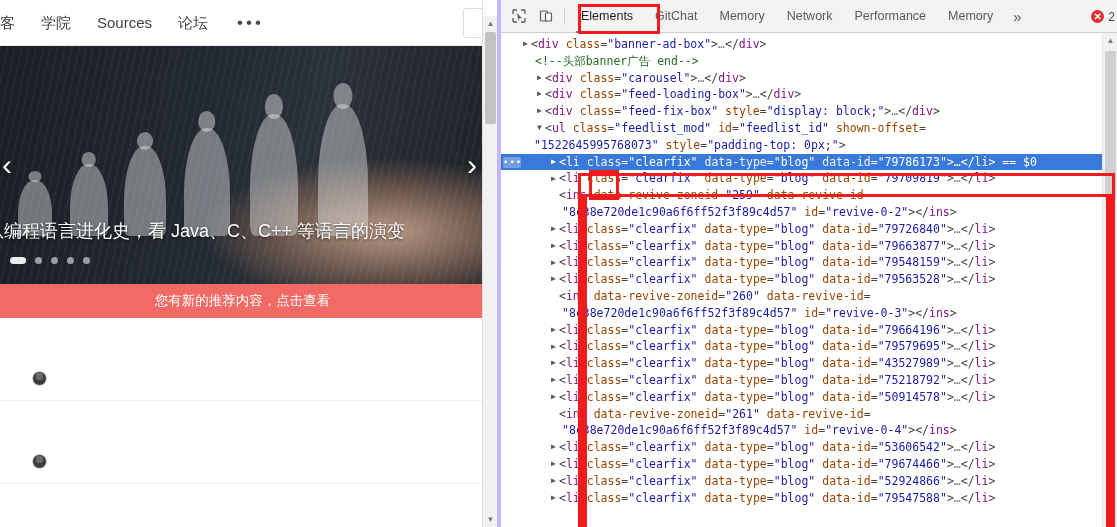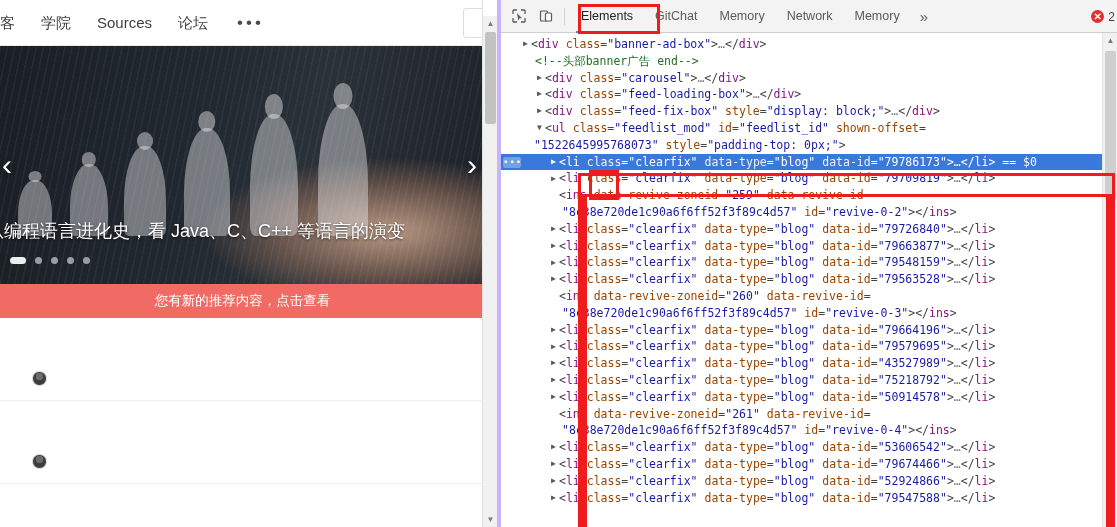--- a/index.html
+++ b/index.html
@@ -302,20 +302,21 @@
           <rect x="1.5" y="2" width="7" height="10" rx="1" stroke="#5a5a5a" stroke-width="1.2" fill="none"></rect>
           <rect x="6.5" y="4" width="6" height="8" rx="1" stroke="#5a5a5a" stroke-width="1.2" fill="#fff"></rect>
         </svg>
       </div>
       <div class="dt-sep"></div>
       <div class="dt-tabs" id="dttabs">
           <div class="dt-tab active">Elements</div>
           <div class="dt-tab">GitChat</div>
           <div class="dt-tab">Memory</div>
           <div class="dt-tab">Network</div>
+          <div class="dt-tab">Performance</div>
           <div class="dt-tab">Memory</div>
         </div>
       <div class="dt-more">»</div>
       <div class="dt-errors">
         <span class="err-dot">✕</span>
         <span>2</span>
       </div>
     </div>
 
     <div class="dt-tree" id="domtree">

